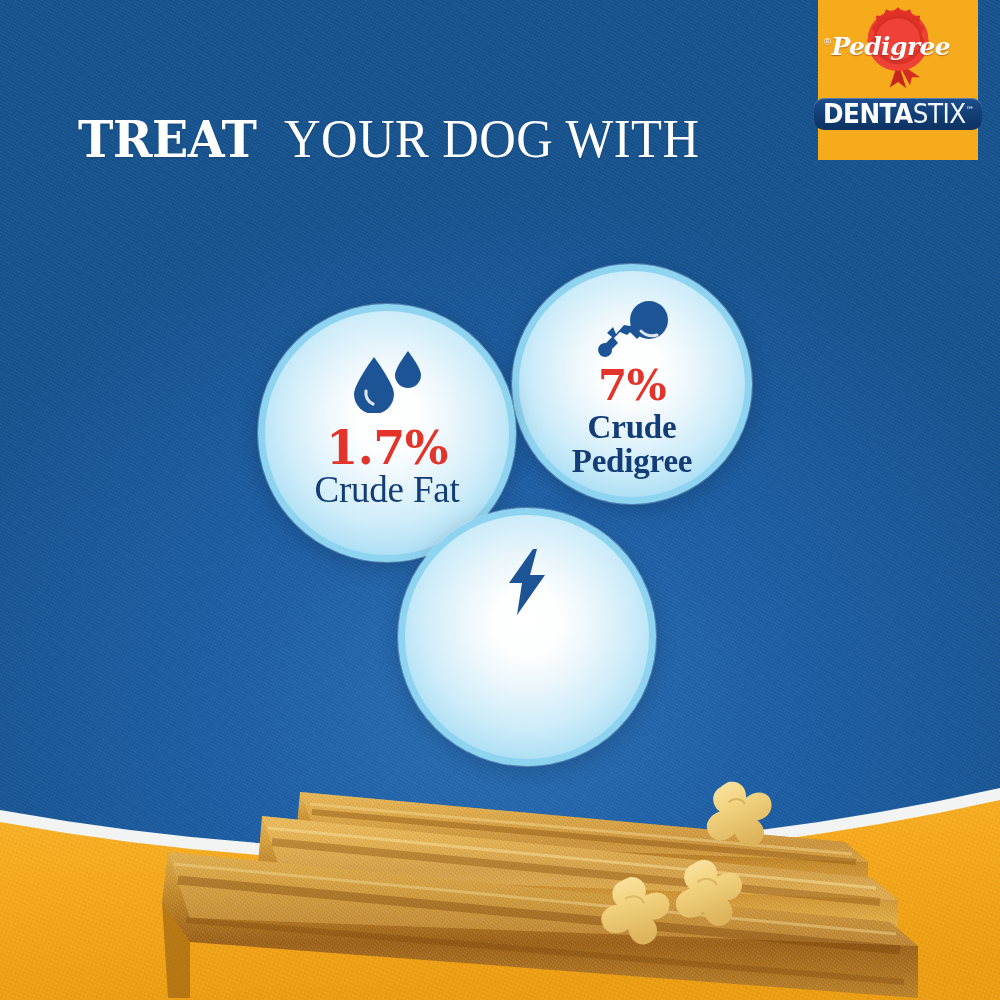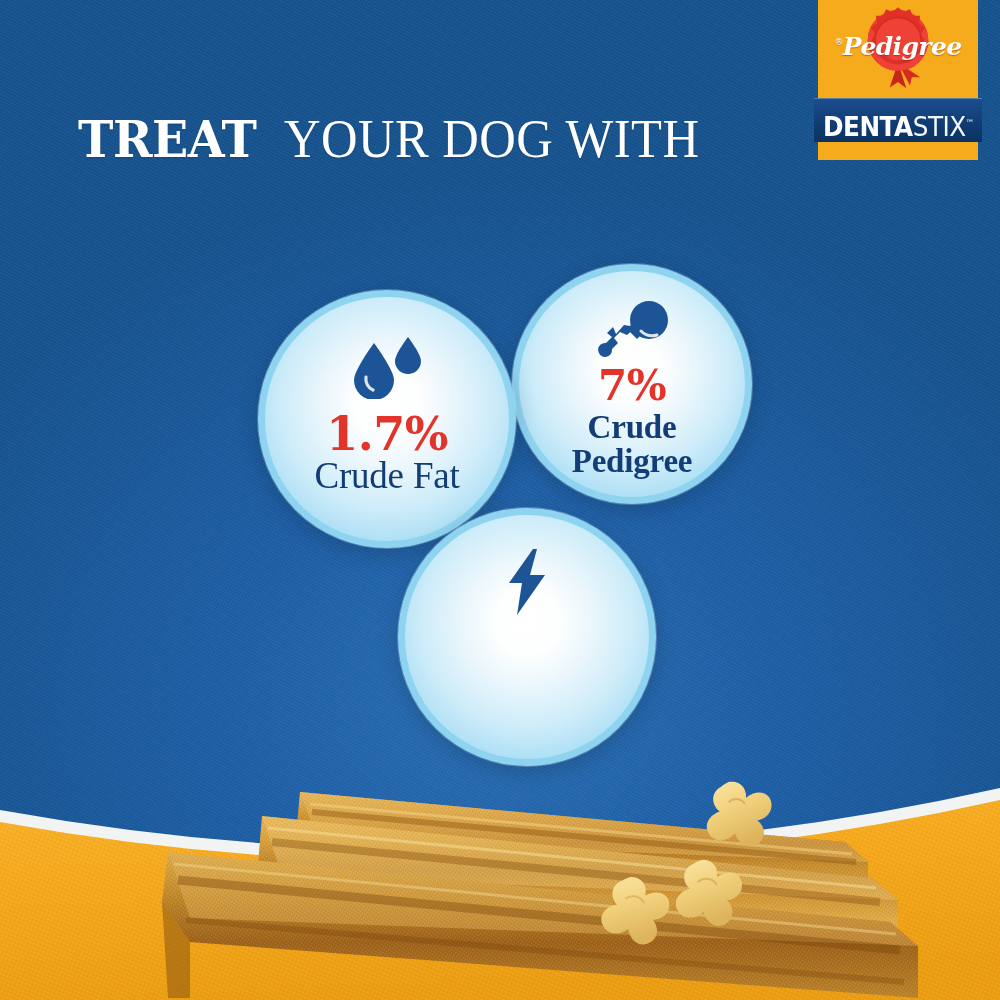--- a/index.html
+++ b/index.html
@@ -55,37 +55,38 @@
     position:absolute;left:818px;top:0;width:160px;height:160px;z-index:8;
     background:#f6ab1c;
     box-shadow:0 0 0 0 rgba(0,0,0,0);
   }
   .rosette{
     position:absolute;left:50%;top:46px;transform:translate(-50%,-50%);
     width:92px;height:92px;
   }
   .pedigree-word{
     position:absolute;left:50%;top:46px;transform:translate(-50%,-50%);
-    width:150px;text-align:center;
+    width:150px;
     font-family:"DejaVu Serif", serif;
     font-weight:700;font-style:italic;
     font-size:25px;color:#ffffff;
     letter-spacing:-.6px;
     text-shadow:0 1px 1px rgba(120,20,10,.45);
     z-index:3;
   }
   .pedigree-word .tm{
     font-size:9px;vertical-align:super;font-style:normal;font-weight:400;
   }
   .dentastix{
-    position:absolute;left:-4px;top:98px;width:168px;height:44px;
+    position:absolute;left:-4px;top:98px;width:168px;height:32px;
     background:linear-gradient(180deg,#1d4f8f 0%,#123f77 48%,#0c3260 100%);
-    display:flex;align-items:flex-end;justify-content:center;
+    display:flex;align-items:center;justify-content:center;
     box-shadow:inset 0 1px 0 rgba(255,255,255,.28);
     overflow:hidden;
+    border-radius:10px;
   }
   .dentastix .dsword{
     font-family:"DejaVu Sans", sans-serif;
     font-size:26px;color:#ffffff;white-space:nowrap;
     letter-spacing:-.5px;
     transform:scaleX(.95);
   }
   .dentastix .dsword b{font-weight:700;}
   .dentastix .dsword i{font-weight:400;font-style:normal;color:#f2f7fb;}
   .dentastix .dsword sup{font-size:9px;font-weight:400;}
@@ -95,21 +96,21 @@
     position:absolute;border-radius:50%;z-index:5;
     background:
       radial-gradient(circle at 50% 44%,
         #ffffff 0%, #fdfefe 18%, #eaf6fc 36%,
         #cdecf9 58%, #a9ddf4 78%, #8fd2f0 100%);
     border:7px solid #8ed4f1;
     box-sizing:border-box;
     box-shadow:0 0 0 1px rgba(255,255,255,.25), 0 6px 22px rgba(0,0,0,.18);
     display:flex;flex-direction:column;align-items:center;
   }
-  #bubble-fat{left:258px;top:290px;width:258px;height:258px;}
+  #bubble-fat{left:258px;top:304px;width:258px;height:258px;}
   #bubble-protein{left:512px;top:264px;width:240px;height:240px;z-index:4;}
   #bubble-energy{left:398px;top:508px;width:258px;height:258px;z-index:6;}
 
   .bicon{display:flex;align-items:center;justify-content:center;}
   .bval{
     font-family:"DejaVu Serif", serif;
     font-weight:700;color:#e2342a;
     letter-spacing:-.5px;line-height:1;
     text-align:center;
   }

